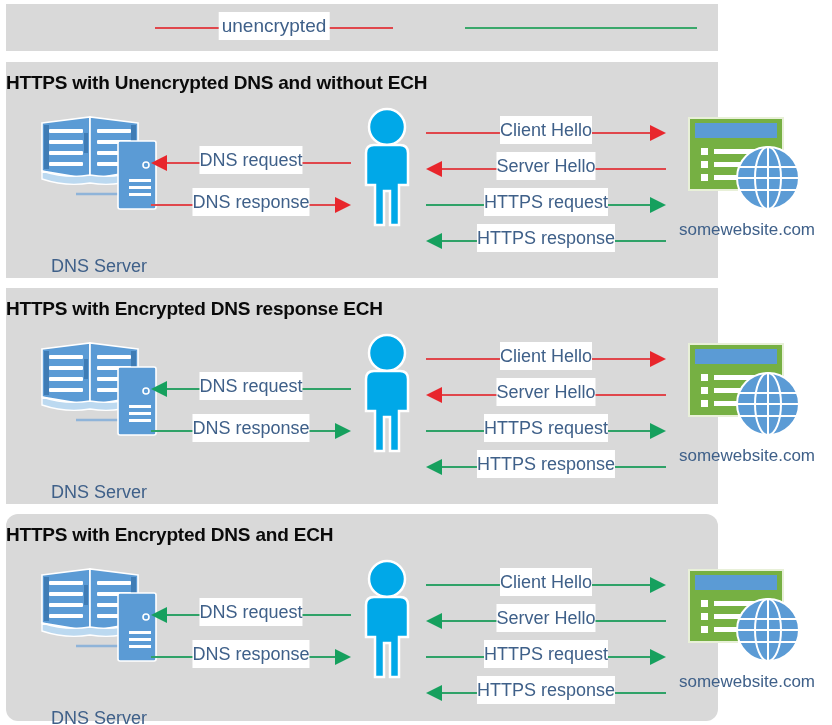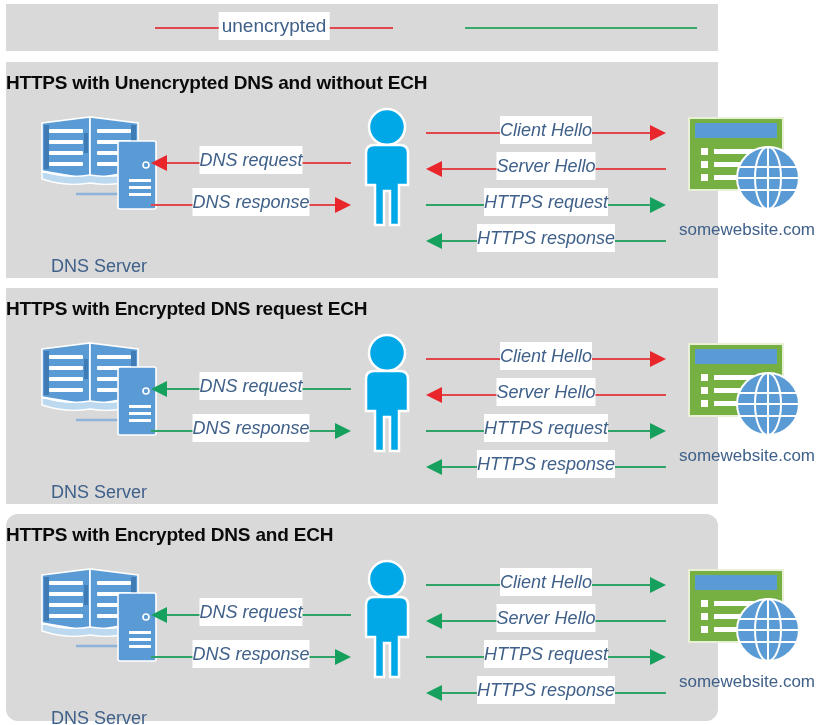--- a/index.html
+++ b/index.html
@@ -156,21 +156,20 @@
     top: -2px;
     left: 50%;
     transform: translateX(-50%);
     background: #ffffff;
     color: #3f6089;
     font-size: 18px;
     line-height: 26px;
     padding: 1px 0;
     white-space: nowrap;
     z-index: 2;
-    font-style: italic;
   }
 </style>
 </head>
 <body>
 
 <div class="stage">
 
   <div class="panel legend-panel">
 
     <div class="legend-item legend-unenc">
@@ -275,21 +274,21 @@
         <line x1="83" y1="37" x2="83" y2="99" stroke="#ffffff" stroke-width="2"></line>
         <line x1="53" y1="57" x2="113" y2="57" stroke="#ffffff" stroke-width="2"></line>
         <line x1="52" y1="68" x2="114" y2="68" stroke="#ffffff" stroke-width="2"></line>
         <line x1="53" y1="80" x2="113" y2="80" stroke="#ffffff" stroke-width="2"></line>
       </g>
     </svg>
     <div class="web-label">somewebsite.com</div>
   </div>
 
   <div class="panel panel-2">
-    <div class="panel-title">HTTPS with Encrypted DNS request ECH</div>
+    <div class="panel-title">HTTPS with Encrypted DNS response ECH</div>
 
     <div class="dns-icon">
       <svg width="120" height="105" viewBox="0 0 120 105">
         <g stroke="#ffffff" stroke-width="1.6">
           <path d="M6 14 L54 8 L54 70 L6 62 Z" fill="#5b9bd5"></path>
           <path d="M102 14 L54 8 L54 70 L102 62 Z" fill="#5b9bd5"></path>
         </g>
         <g fill="#ffffff">
           <rect x="13" y="20" width="34" height="4" rx="1"></rect>
           <rect x="13" y="31" width="34" height="4" rx="1"></rect>

